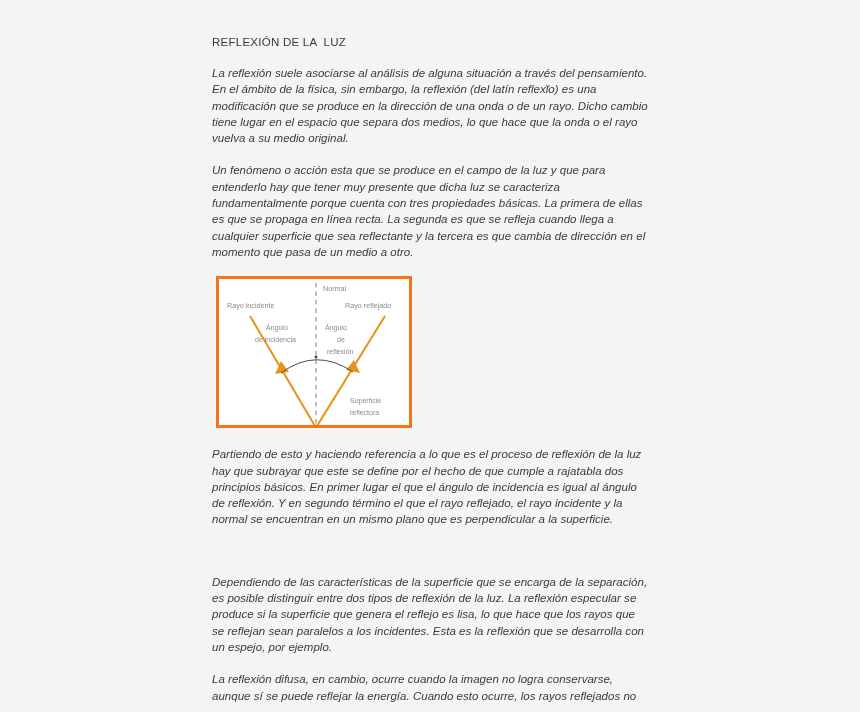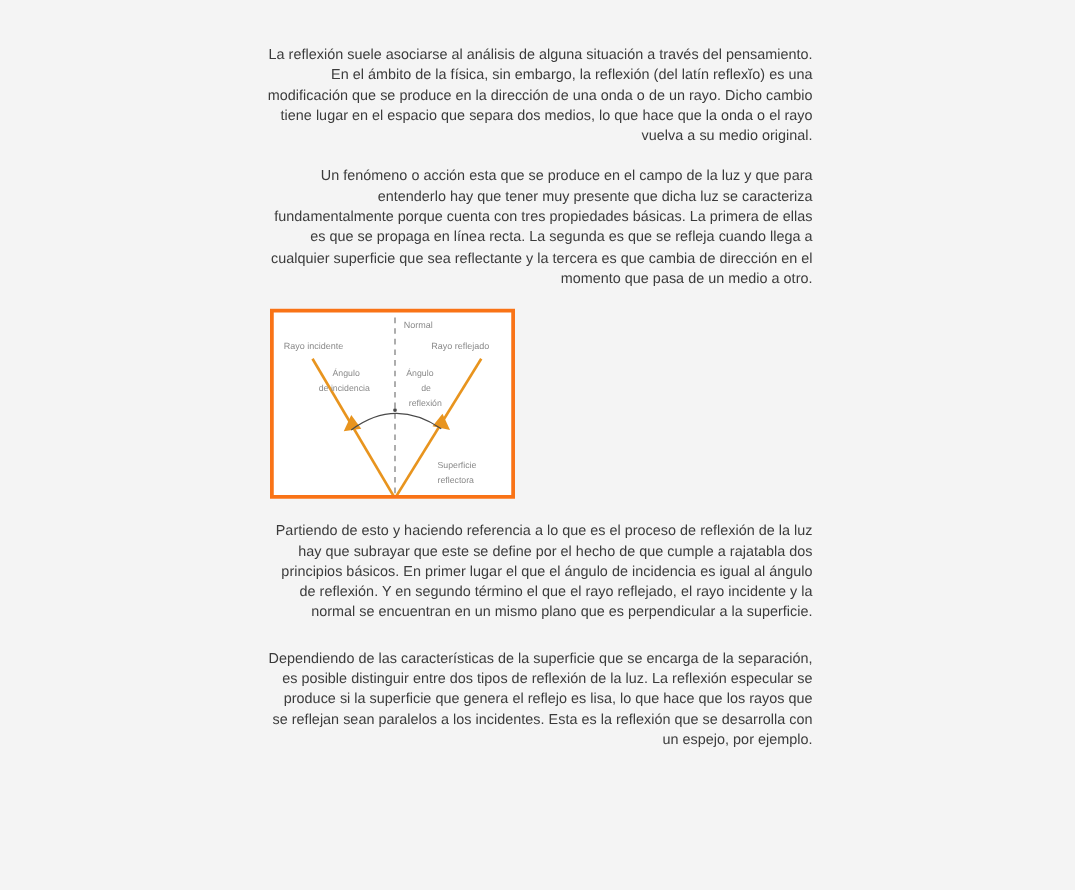--- a/index.html
+++ b/index.html
@@ -31,25 +31,26 @@
     letter-spacing: 0.25px;
     margin: 0 0 17px 0;
     font-weight: 400;
     white-space: pre;
   }
   .para {
     font-size: 11.5px;
     line-height: 16.3px;
     color: #3b3b3b;
     margin: 0 0 16px 0;
-    text-align: right;
+    text-align: left;
     letter-spacing: 0.02px;
+    font-style: italic;
   }
   .para.gap-after {
-    margin-bottom: 20px;
+    margin-bottom: 46px;
   }
   .figure {
     position: relative;
     width: 196px;
     height: 152px;
     background: #ffffff;
     border: 3px solid #f97316;
     margin: 4px 0 18px 4px;
     box-sizing: border-box;
     overflow: hidden;
@@ -66,20 +67,21 @@
     font-size: 7px;
   }
 </style>
 </head>
 <body>
 
 <div id="page">
 
   <div class="doc-body">
 
+    <h1 class="doc-title">REFLEXIÓN DE LA  LUZ</h1>
 
     <p class="para">La reflexión suele asociarse al análisis de alguna situación a través del pensamiento. En el ámbito de la física, sin embargo, la reflexión (del latín reflexĭo) es una modificación que se produce en la dirección de una onda o de un rayo. Dicho cambio tiene lugar en el espacio que separa dos medios, lo que hace que la onda o el rayo vuelva a su medio original.</p>
 
     <p class="para">Un fenómeno o acción esta que se produce en el campo de la luz y que para entenderlo hay que tener muy presente que dicha luz se caracteriza fundamentalmente porque cuenta con tres propiedades básicas. La primera de ellas es que se propaga en línea recta. La segunda es que se refleja cuando llega a cualquier superficie que sea reflectante y la tercera es que cambia de dirección en el momento que pasa de un medio a otro.</p>
 
     <div class="figure">
       <svg width="194" height="150" viewBox="0 0 194 150">
 
         <line x1="97" y1="4" x2="97" y2="148" stroke="#9a9a9a" stroke-width="1.3" stroke-dasharray="4.5,4"></line>
 
@@ -111,15 +113,16 @@
         <text class="fig-label small" x="131" y="124">Superficie</text>
         <text class="fig-label small" x="131" y="136">reflectora</text>
 
       </svg>
     </div>
 
     <p class="para gap-after">Partiendo de esto y haciendo referencia a lo que es el proceso de reflexión de la luz hay que subrayar que este se define por el hecho de que cumple a rajatabla dos principios básicos. En primer lugar el que el ángulo de incidencia es igual al ángulo de reflexión. Y en segundo término el que el rayo reflejado, el rayo incidente y la normal se encuentran en un mismo plano que es perpendicular a la superficie.</p>
 
     <p class="para">Dependiendo de las características de la superficie que se encarga de la separación, es posible distinguir entre dos tipos de reflexión de la luz. La reflexión especular se produce si la superficie que genera el reflejo es lisa, lo que hace que los rayos que se reflejan sean paralelos a los incidentes. Esta es la reflexión que se desarrolla con un espejo, por ejemplo.</p>
 
+    <p class="para">La reflexión difusa, en cambio, ocurre cuando la imagen no logra conservarse, aunque sí se puede reflejar la energía. Cuando esto ocurre, los rayos reflejados no</p>
 
   </div>
 </div>
 
 </body></html>

